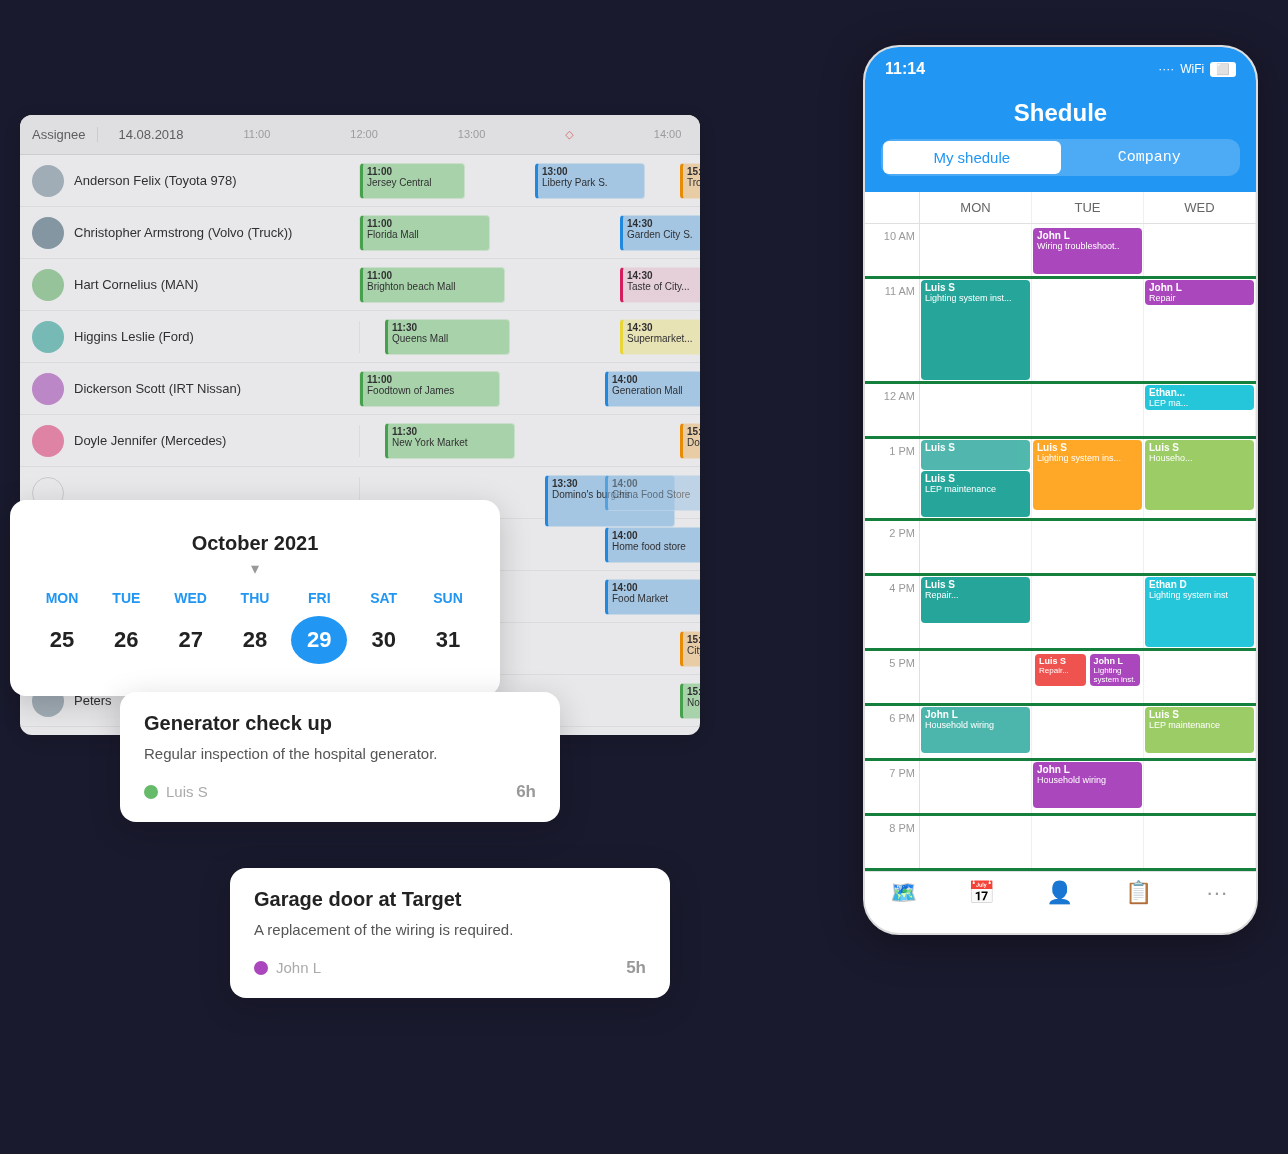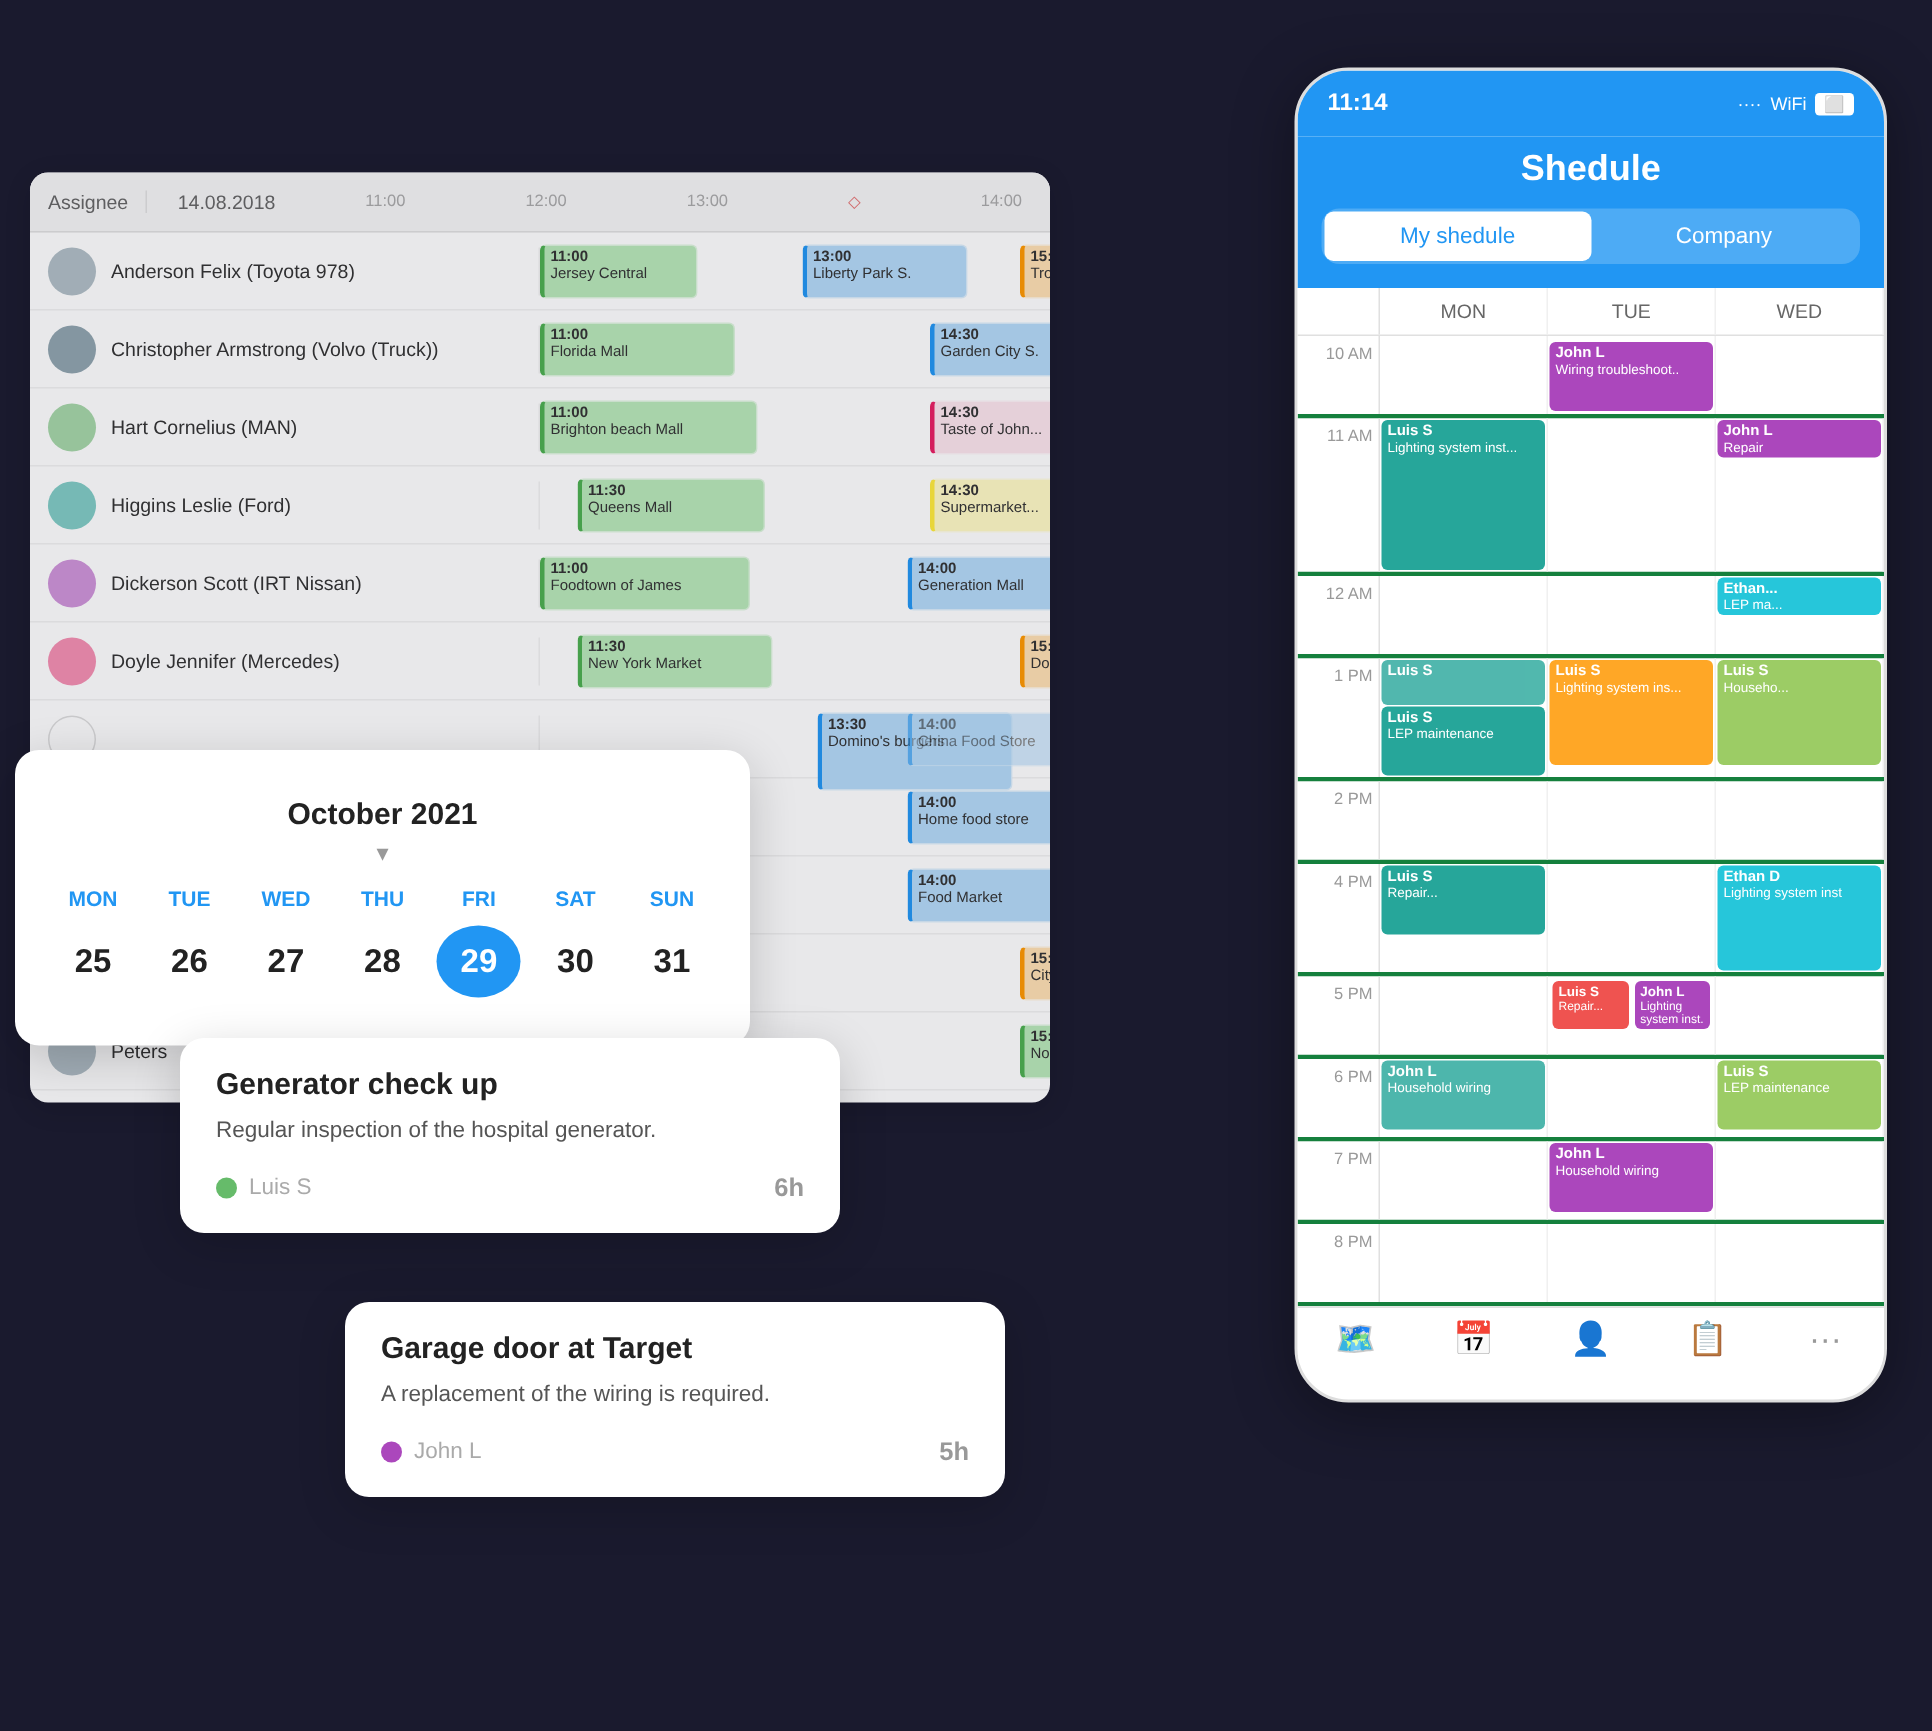--- a/index.html
+++ b/index.html
@@ -144,20 +144,21 @@
       font-size: 15px;
       font-weight: 500;
       cursor: pointer;
     }
     .toggle-btn.active {
       background: #fff;
       color: #2196f3;
     }
     .toggle-btn.inactive {
       color: #fff;
+      font-family: Liberation Mono, monospace;
     }
     .calendar-header-row {
       display: flex;
       background: #fff;
       border-bottom: 1px solid #e0e0e0;
     }
     .time-col-header {
       width: 55px;
       padding: 8px 4px;
       font-size: 12px;
@@ -414,21 +415,21 @@
         <div class="avatar" style="background:#a5d6a7;"></div>
         <span class="assignee-name">Hart Cornelius (MAN)</span>
       </div>
       <div style="position:relative; flex:1; height:100%;">
         <div class="event-block event-green" style="position:absolute; left:0; top:8px; width:145px; height:36px;">
           <div style="font-weight:600;">11:00</div>
             <div>Brighton beach Mall</div>
         </div>
         <div class="event-block event-pink" style="position:absolute; left:260px; top:8px; width:115px; height:36px;">
           <div style="font-weight:600;">14:30</div>
-            <div>Taste of John...</div>
+            <div>Taste of City...</div>
         </div>
       </div>
     </div>
 
     <div class="schedule-row">
       <div class="assignee-info">
         <div class="avatar" style="background:#80cbc4;"></div>
         <span class="assignee-name">Higgins Leslie (Ford)</span>
       </div>
       <div style="position:relative; flex:1; height:100%;">

